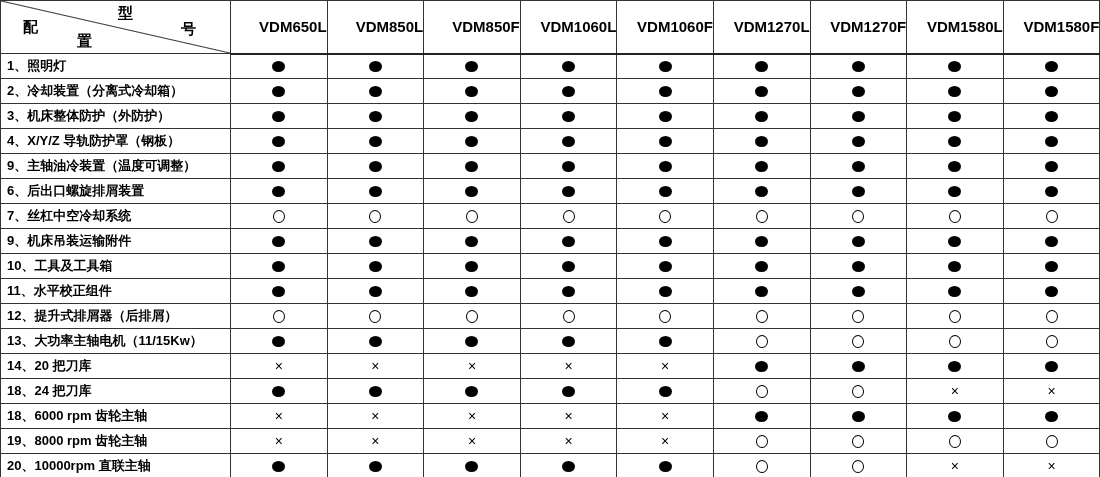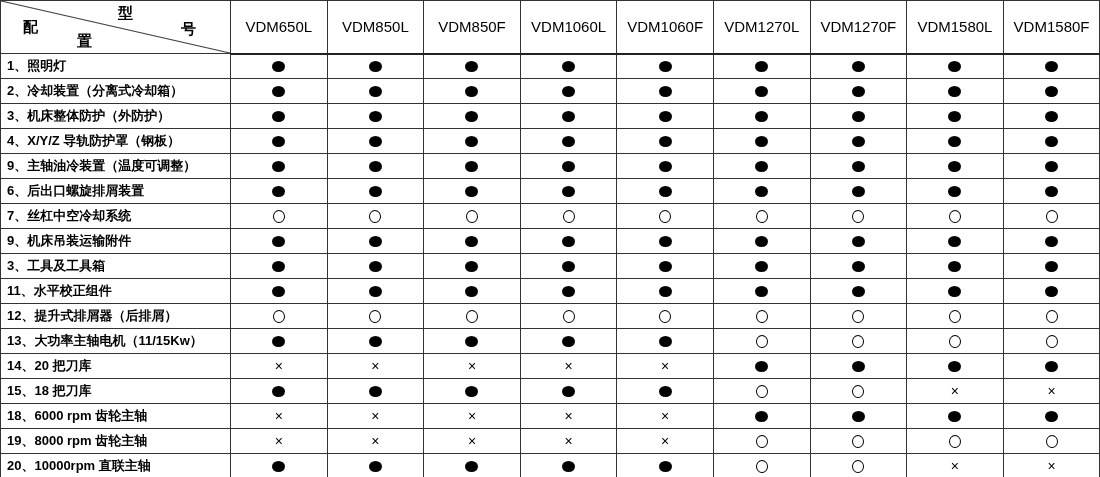--- a/index.html
+++ b/index.html
@@ -13,21 +13,21 @@
     width:1100px; height:477px;
     background:#fff;
   }
   .spec th, .spec td {
     border:1px solid #333333;
     padding:0;
     overflow:hidden;
   }
   .spec thead tr { height:53px; }
   .spec thead th.model-header {
-    font-size:15px; font-weight:normal; text-align:center;
+    font-size:15px; font-weight:bold; text-align:right;
     border-bottom:2px solid #222;
     letter-spacing:0;
   }
   .corner-cell {
     position:relative;
     border-bottom:2px solid #222;
   }
   .corner-cell svg.diag {
     position:absolute; left:0; top:0; width:100%; height:100%;
     display:block;
@@ -182,21 +182,21 @@
         <td class="symbol-cell"><span class="sym sym-filled"></span></td>
         <td class="symbol-cell"><span class="sym sym-filled"></span></td>
         <td class="symbol-cell"><span class="sym sym-filled"></span></td>
         <td class="symbol-cell"><span class="sym sym-filled"></span></td>
         <td class="symbol-cell"><span class="sym sym-filled"></span></td>
         <td class="symbol-cell"><span class="sym sym-filled"></span></td>
         <td class="symbol-cell"><span class="sym sym-filled"></span></td>
         <td class="symbol-cell"><span class="sym sym-filled"></span></td>
       </tr>
       <tr>
-        <th class="row-label">3、工具及工具箱</th>
+        <th class="row-label">10、工具及工具箱</th>
         <td class="symbol-cell"><span class="sym sym-filled"></span></td>
         <td class="symbol-cell"><span class="sym sym-filled"></span></td>
         <td class="symbol-cell"><span class="sym sym-filled"></span></td>
         <td class="symbol-cell"><span class="sym sym-filled"></span></td>
         <td class="symbol-cell"><span class="sym sym-filled"></span></td>
         <td class="symbol-cell"><span class="sym sym-filled"></span></td>
         <td class="symbol-cell"><span class="sym sym-filled"></span></td>
         <td class="symbol-cell"><span class="sym sym-filled"></span></td>
         <td class="symbol-cell"><span class="sym sym-filled"></span></td>
       </tr>
@@ -242,21 +242,21 @@
         <td class="symbol-cell"><span class="sym sym-cross">×</span></td>
         <td class="symbol-cell"><span class="sym sym-cross">×</span></td>
         <td class="symbol-cell"><span class="sym sym-cross">×</span></td>
         <td class="symbol-cell"><span class="sym sym-cross">×</span></td>
         <td class="symbol-cell"><span class="sym sym-filled"></span></td>
         <td class="symbol-cell"><span class="sym sym-filled"></span></td>
         <td class="symbol-cell"><span class="sym sym-filled"></span></td>
         <td class="symbol-cell"><span class="sym sym-filled"></span></td>
       </tr>
       <tr>
-        <th class="row-label">15、18 把刀库</th>
+        <th class="row-label">18、24 把刀库</th>
         <td class="symbol-cell"><span class="sym sym-filled"></span></td>
         <td class="symbol-cell"><span class="sym sym-filled"></span></td>
         <td class="symbol-cell"><span class="sym sym-filled"></span></td>
         <td class="symbol-cell"><span class="sym sym-filled"></span></td>
         <td class="symbol-cell"><span class="sym sym-filled"></span></td>
         <td class="symbol-cell"><span class="sym sym-open"></span></td>
         <td class="symbol-cell"><span class="sym sym-open"></span></td>
         <td class="symbol-cell"><span class="sym sym-cross">×</span></td>
         <td class="symbol-cell"><span class="sym sym-cross">×</span></td>
       </tr>

